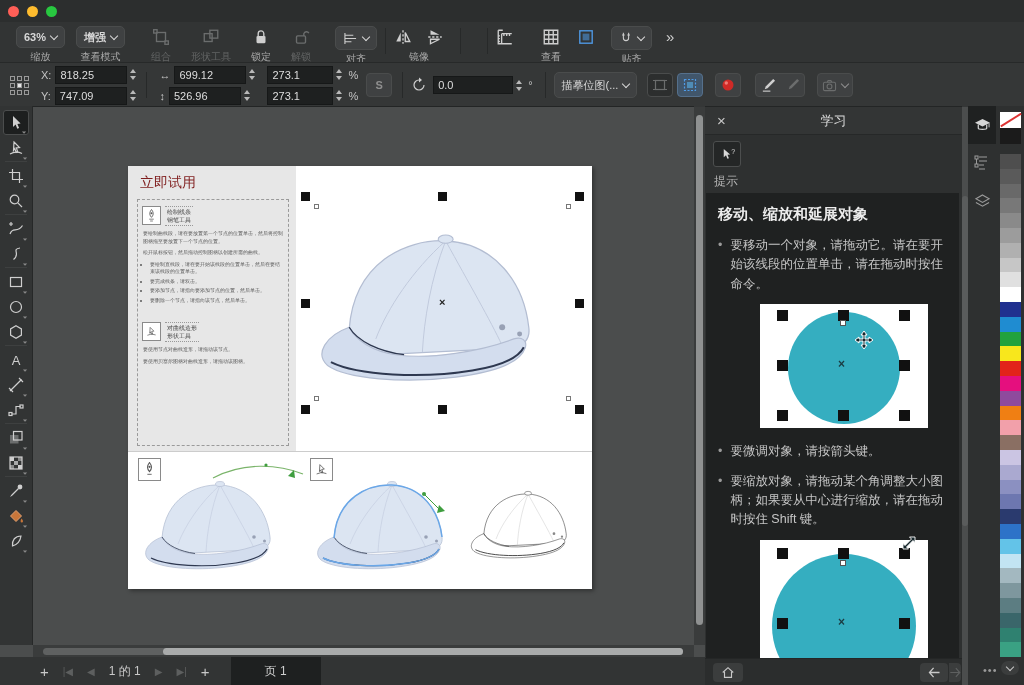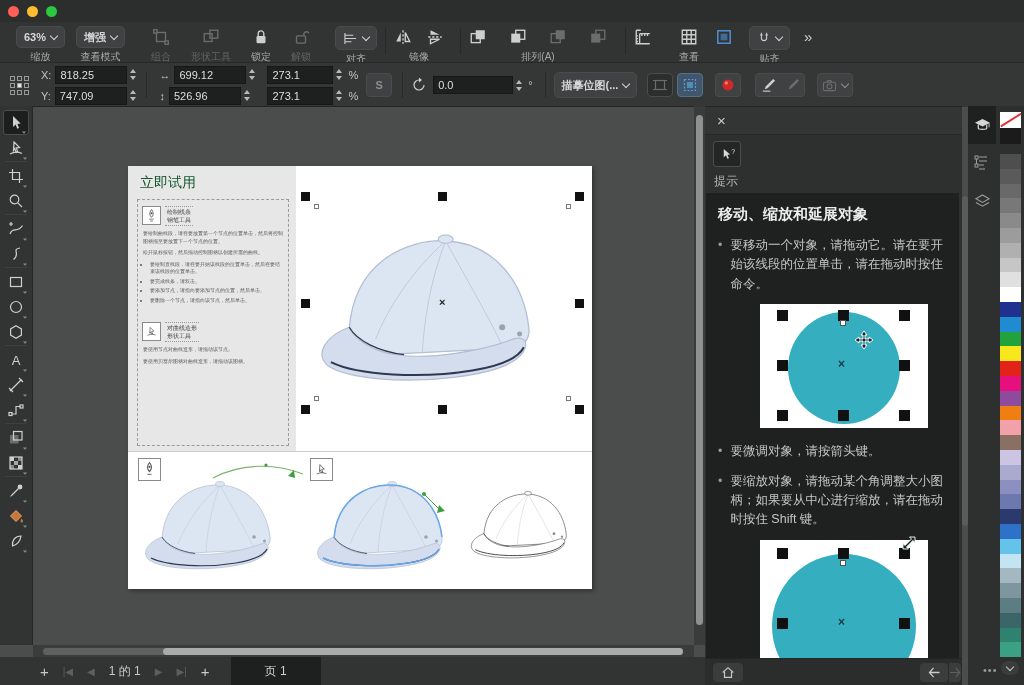--- a/index.html
+++ b/index.html
@@ -56,21 +56,21 @@
   .tool .fly{position:absolute;right:2px;bottom:2px;width:0;height:0;
              border-left:3px solid transparent;border-top:3px solid transparent;border-right:3px solid #8a8a8a;
              transform:rotate(45deg);}
   .tsep{width:22px;height:1px;background:#3e4040;margin:1px 0;}
   
   .canvas{left:33px;top:106px;width:661px;height:539px;background:#4b4d4d;border-top:1px solid #232525;}
   .page{position:absolute;left:95px;top:59px;width:464px;height:423px;background:#ffffff;
         box-shadow:2px 2px 4px rgba(0,0,0,.35);}
   .tutcol{position:absolute;left:0;top:0;width:168px;height:285px;background:#e7e7e7;}
   .tut-title{position:absolute;left:12px;top:8px;font-family:"Liberation Serif","DejaVu Serif",serif;
-             font-size:14px;color:#14532d;}
+             font-size:14px;color:#7f1d1d;}
   .dashbox{position:absolute;left:9px;top:33px;width:150px;height:245px;border:1px dashed #9a9a9a;}
   .minibox{width:17px;height:17px;border:1px solid #8a8a8a;background:#fff;display:flex;
            align-items:center;justify-content:center;}
   .secthead{display:flex;gap:4px;align-items:flex-start;margin:6px 4px 4px 4px;}
   .secthead .t{font-size:6px;color:#444;line-height:1.35;border-top:1px dotted #999;border-bottom:1px dotted #999;padding:1px 2px;}
   .tp{font-size:5px;color:#5a5a5a;line-height:1.5;margin:4px 5px;}
   .tul{margin:3px 5px 3px 12px;padding:0;}
   .tul li{font-size:5px;color:#5a5a5a;line-height:1.5;margin-bottom:2px;}
   .handle{position:absolute;width:9px;height:9px;background:#111;}
   .whandle{position:absolute;width:5px;height:5px;background:#fff;border:1px solid #777;box-sizing:border-box;}
@@ -239,49 +239,20 @@
             <polygon class="icwf" points="4,2 12,6 4,6"></polygon>
               <path class="icw" d="M2,8 H14" stroke-dasharray="2 1.5"></path>
             <polygon class="icw" points="4,14 12,10 4,10"></polygon>
             </svg>
         </div>
       </div>
       <span class="lbl">镜像</span>
     </div>
 
     <div class="sep" style="margin-left:16px"></div>
-    <div class="tbg">
-      <div style="display:flex;gap:22px">
-        <div class="icbtn">
-          <svg class="ic" width="18" height="18" viewBox="0 0 16 16">
-            <rect class="icw" x="2" y="5" width="8" height="8"></rect>
-              <rect class="icwf" x="6" y="2" width="8" height="8"></rect>
-            </svg>
-        </div>
-        <div class="icbtn">
-          <svg class="ic" width="18" height="18" viewBox="0 0 16 16">
-            <rect class="icwf" x="2" y="5" width="8" height="8"></rect>
-              <rect class="icw" x="6" y="2" width="8" height="8"></rect>
-            </svg>
-        </div>
-        <div class="icbtn">
-          <svg class="ic" width="18" height="18" viewBox="0 0 16 16">
-            <rect class="icd" x="2" y="5" width="8" height="8"></rect>
-              <rect class="icdf" x="6" y="2" width="8" height="8"></rect>
-            </svg>
-        </div>
-        <div class="icbtn">
-          <svg class="ic" width="18" height="18" viewBox="0 0 16 16">
-            <rect class="icdf" x="2" y="5" width="8" height="8"></rect>
-              <rect class="icd" x="6" y="2" width="8" height="8"></rect>
-            </svg>
-        </div>
-      </div>
-      <span class="lbl">排列(A)</span>
-    </div>
 
     <div class="sep" style="margin-left:18px"></div>
     <div class="tbg">
       <div class="icbtn">
           <svg class="ic" width="18" height="18" viewBox="0 0 16 16">
         <path class="icw" d="M2,2 V14 H14 M2,2 H6 M5,5 V14 M5,5 H14 M7,5 v2 M9.5,5 v2 M12,5 v2 M2,7 h1.5 M2,9.5 h1.5 M2,12 h1.5"></path>
           </svg>
         </div>
       <span class="lbl">&nbsp;</span>
     </div>
@@ -392,21 +363,21 @@
       <path class="icw" d="M13,8 A5,5 0 1 1 8,3"></path>
         <polygon class="icwf" points="8,0.5 8,5.5 11,3"></polygon>
       </svg>
     <input class="num" style="width: 70px; margin-left: 6px;" value="0.0">
     <span class="stepper">
         <i class="up"></i>
         <i class="dn"></i>
       </span>
     <span class="flbl">°</span>
     <div class="sep" style="margin-top:0"></div>
-    <div class="pillbtn" style="height:24px;font-weight:bold">
+    <div class="pillbtn" style="height:24px;font-weight:normal">
       <span>描摹位图(...</span>
         <i class="chev"></i>
       </div>
     <div class="sqbtn dk" style="margin-left:10px">
       <svg class="ic" width="16" height="16" viewBox="0 0 16 16">
         <rect class="icd" x="3.5" y="3.5" width="9" height="9"></rect>
           <path class="icd" d="M1,3.5 H3 M13,3.5 H15 M1,12.5 H3 M13,12.5 H15"></path>
         </svg>
       </div>
     <div class="sqbtn" style="background:#41566b;border-color:#55708c">
@@ -684,20 +655,21 @@
     <span class="pb">1 的 1</span>
     <span class="pb dim">▶</span>
     <span class="pb dim">▶|</span>
     <span class="pb" style="font-size:15px">+</span>
     <div class="ptab">页 1</div>
   </div>
 
   <div class="abs panel">
     <div class="phead">
       <span class="pclose">×</span>
+      <span class="ptitle">学习</span>
     </div>
     <div class="hintbtn">
       <svg width="15" height="15" viewBox="0 0 16 16">
         <path d="M4,2 L4,11 L6.4,8.9 L7.9,12.6 L9.5,11.9 L8,8.3 L10.8,8 Z" fill="#d8d8d8"></path>
         <text x="12" y="7" font-size="7.5" fill="#d8d8d8" font-family="Liberation Sans,sans-serif">?</text>
         </svg>
     </div>
     <div class="hintlbl">提示</div>
 
     <div class="pcontent">

